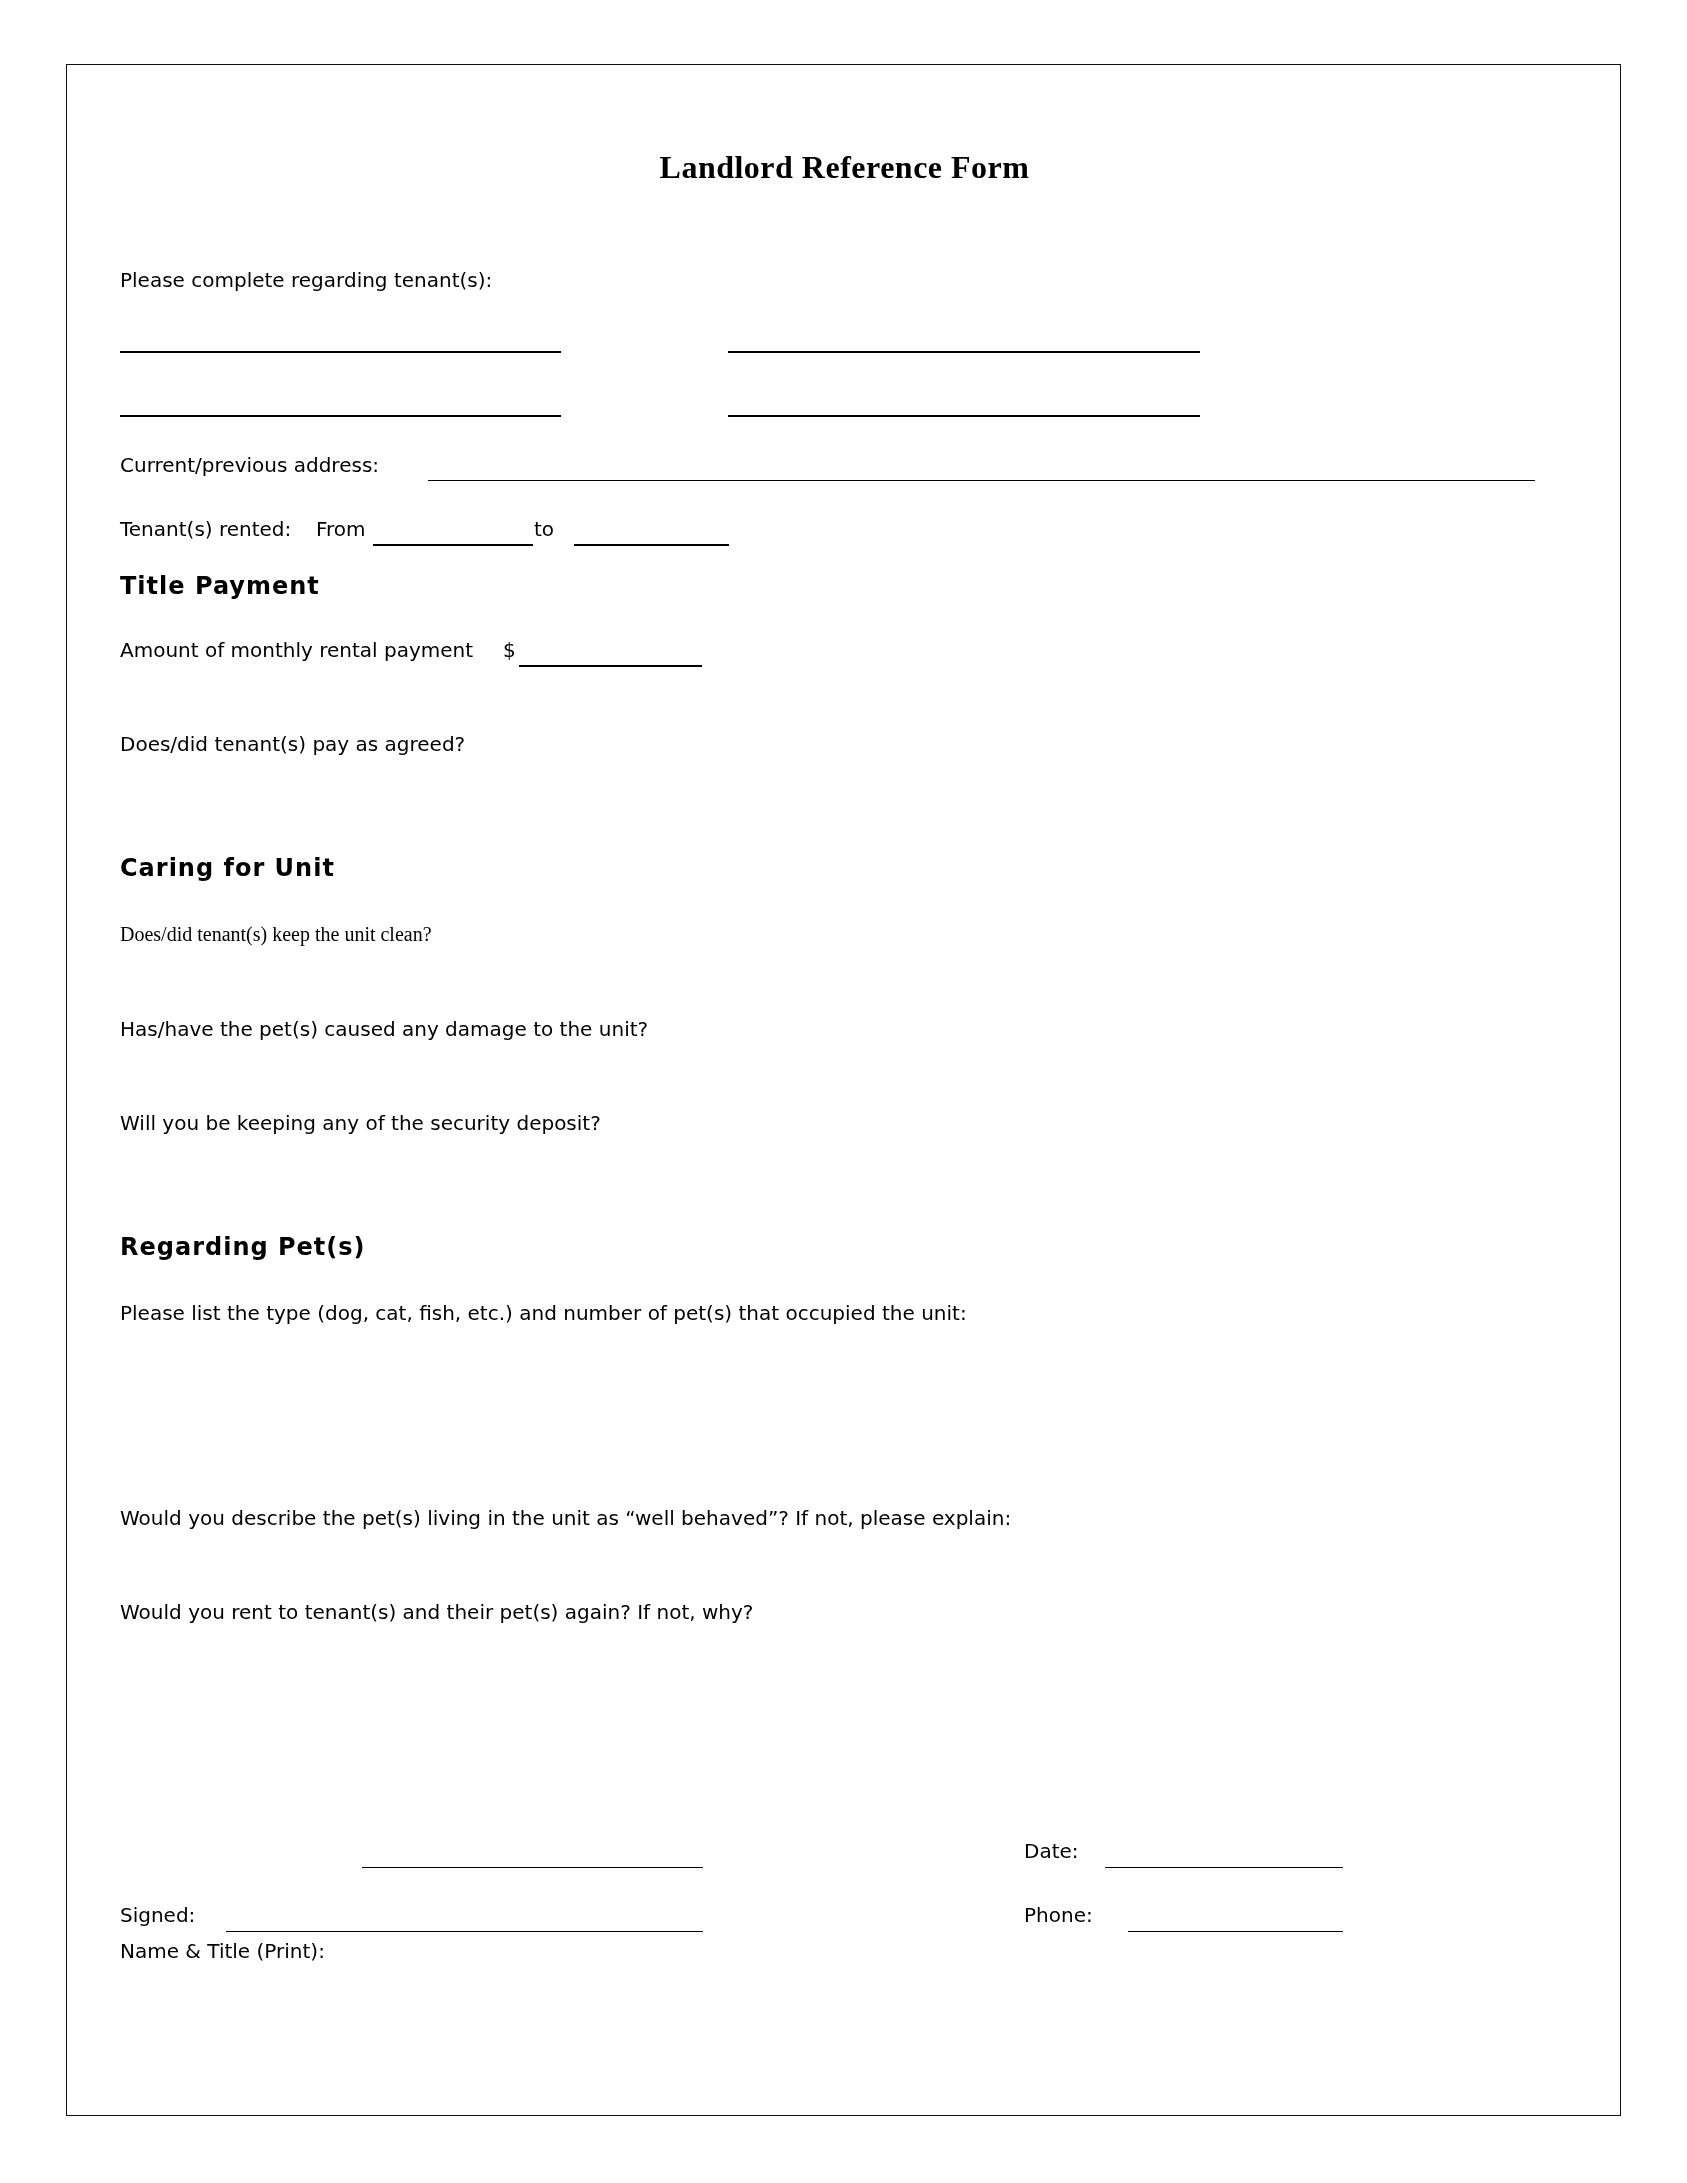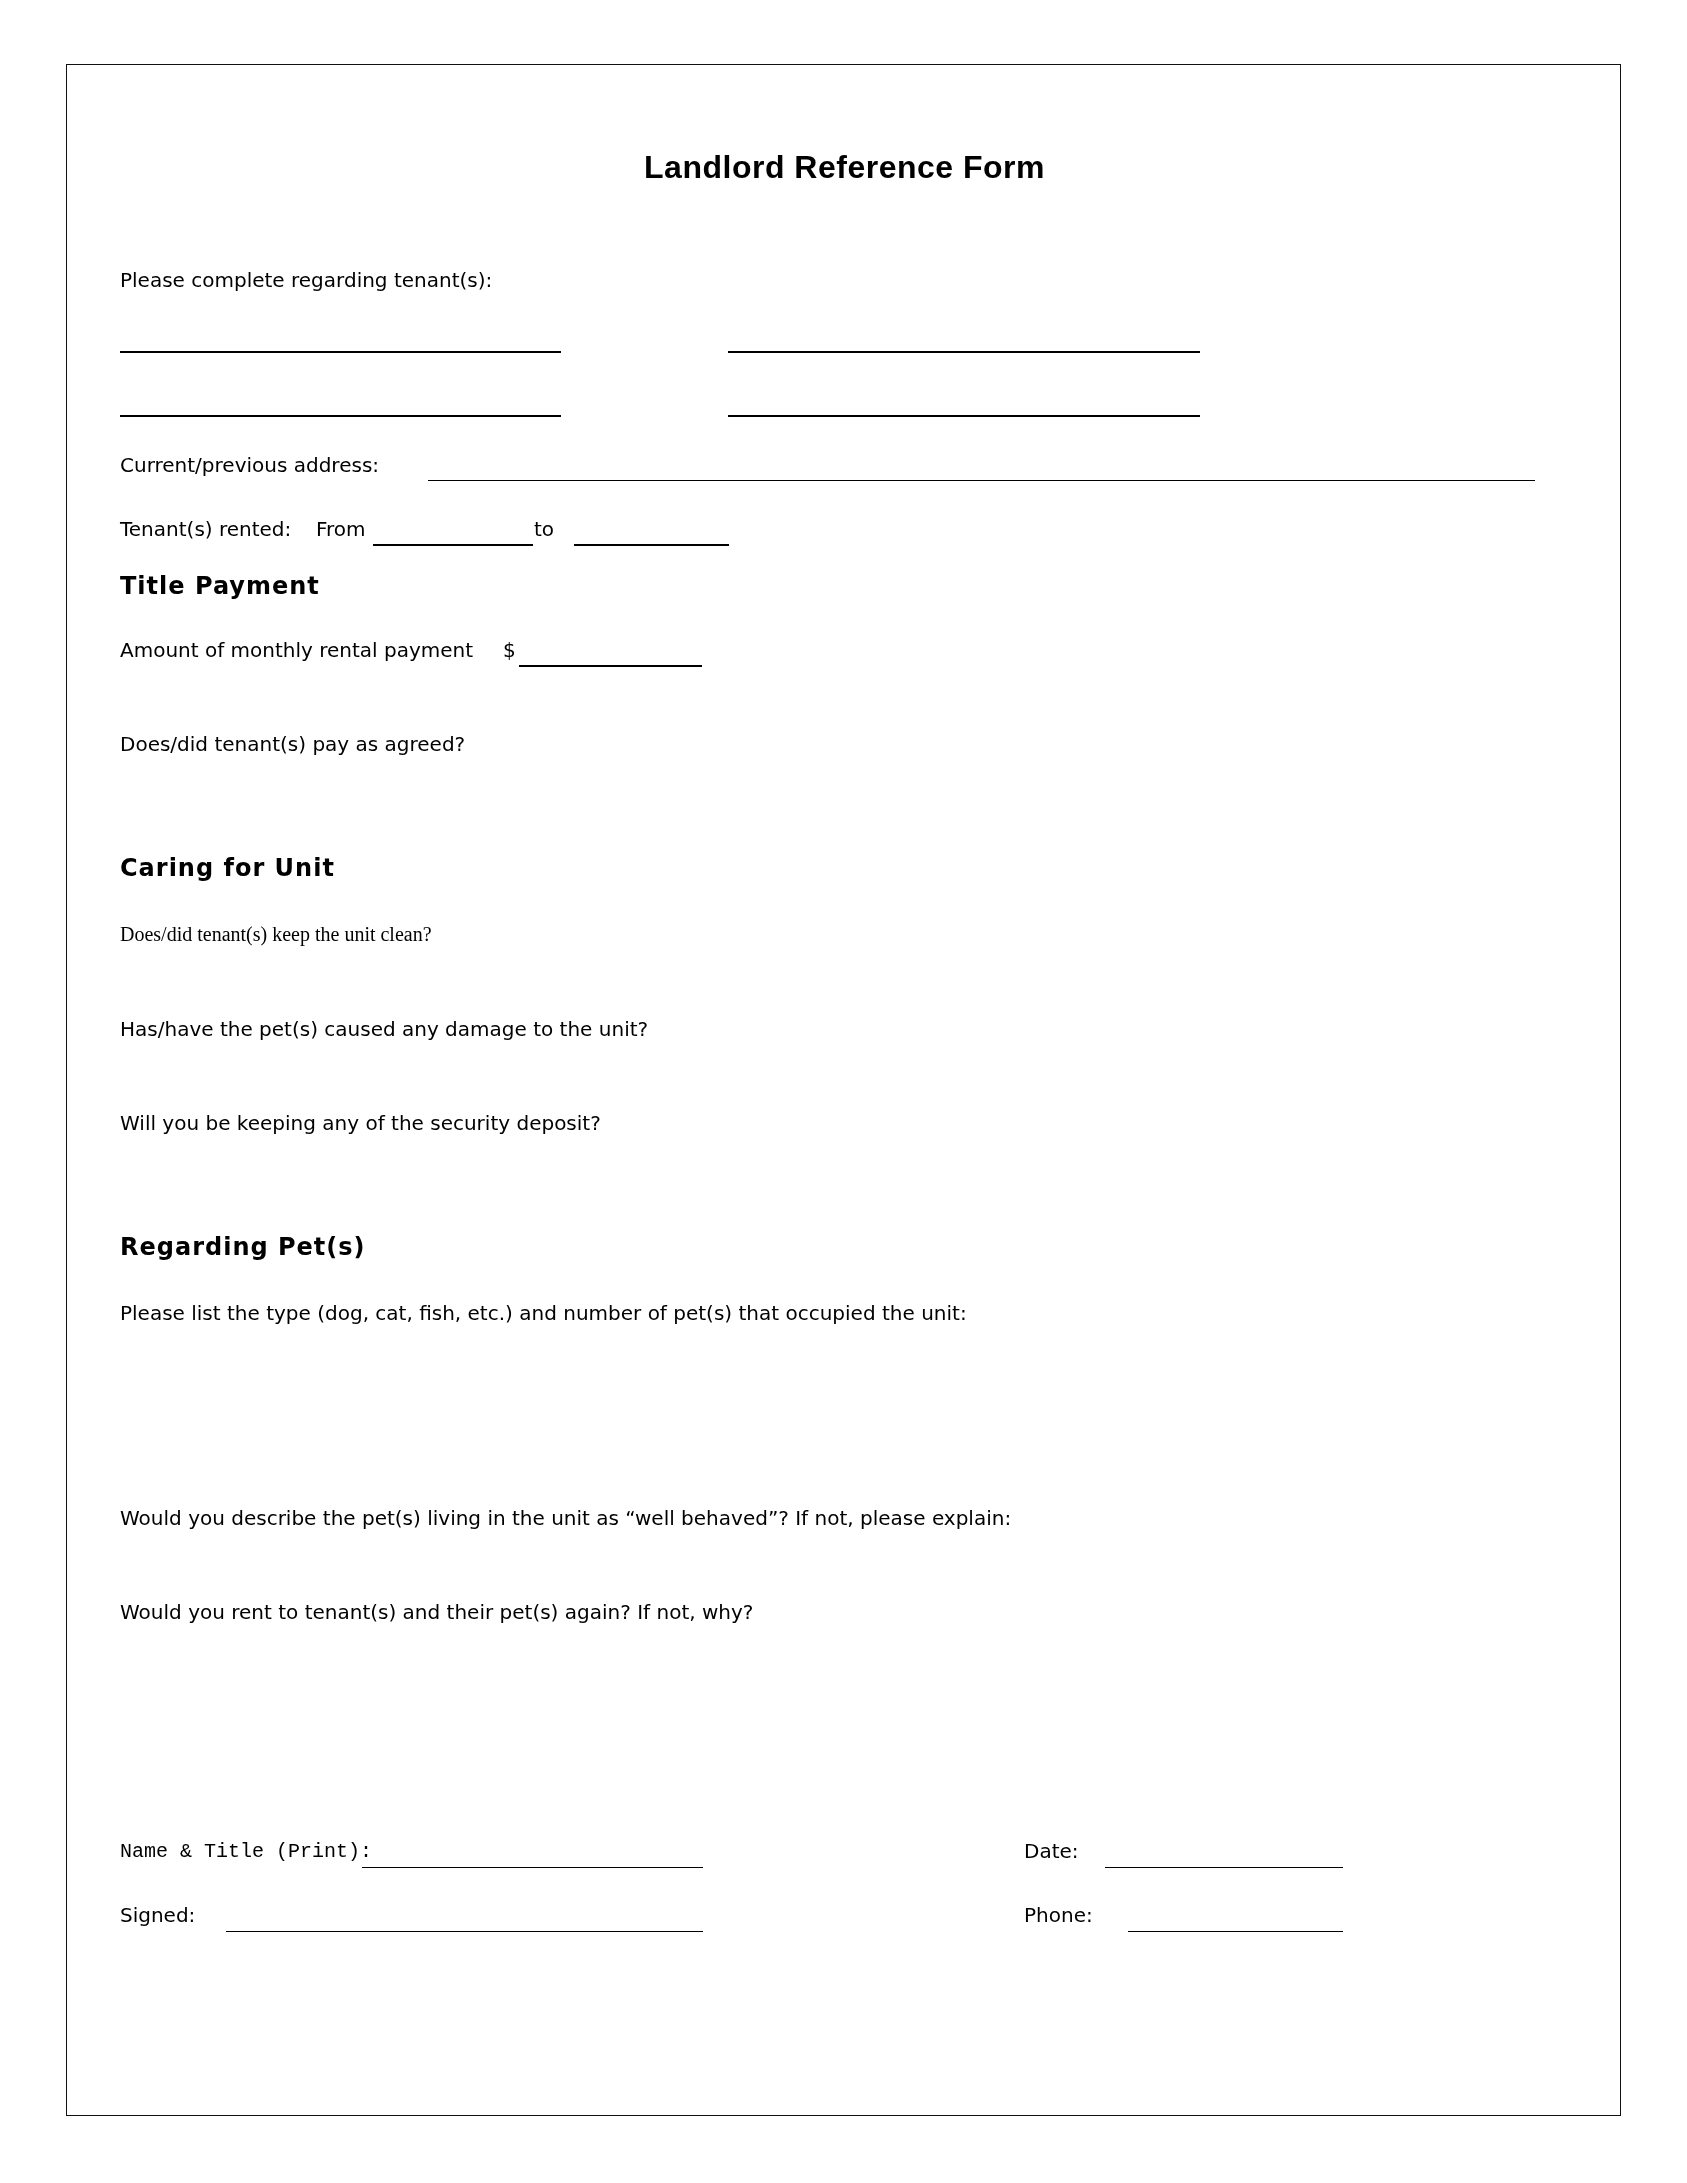--- a/index.html
+++ b/index.html
@@ -47,21 +47,21 @@
 
   .form-title {
     position: absolute;
     left: 0;
     top: 84px;
     width: 1555px;
     text-align: center;
     font-size: 32px;
     font-weight: bold;
     letter-spacing: 0.5px;
-    font-family: Liberation Sans, sans-serif;
+    font-family: Liberation Serif, serif;
   }
 
   
   .ln {
     position: absolute;
     font-size: 20px;
     line-height: 33px;
     white-space: pre;
     font-family: "DejaVu Sans", sans-serif;
   }
@@ -133,21 +133,21 @@
 
       <div class="sect-head" style="left:53px; top:1168px;">Regarding Pet(s)</div>
 
       <div class="ln" style="left:53px; top:1232px;">Please list the type (dog, cat, fish, etc.) and number of pet(s) that occupied the unit:</div>
 
 
       <div class="ln" style="left:53px; top:1437px;">Would you describe the pet(s) living in the unit as “well behaved”? If not, please explain:</div>
 
       <div class="ln" style="left:53px; top:1531px;">Would you rent to tenant(s) and their pet(s) again? If not, why?</div>
 
-      <div class="ln" style="left:53px; top:1770px;font-family:Liberation Mono, monospace;">Name &amp; Title (Print):</div>
+      <div class="ln" style="left:53px; top:1870px;">Name &amp; Title (Print):</div>
       <div class="rule thin" style="left:295px; top:1802px; width:341px;"></div>
 
       <div class="ln" style="left:957px; top:1770px;">Date:</div>
       <div class="rule thin" style="left:1038px; top:1802px; width:238px;"></div>
 
       <div class="ln" style="left:53px; top:1834px;">Signed:</div>
       <div class="rule thin" style="left:159px; top:1866px; width:477px;"></div>
 
       <div class="ln" style="left:957px; top:1834px;text-align:right;">Phone:</div>
       <div class="rule thin" style="left:1061px; top:1866px; width:215px;"></div>

